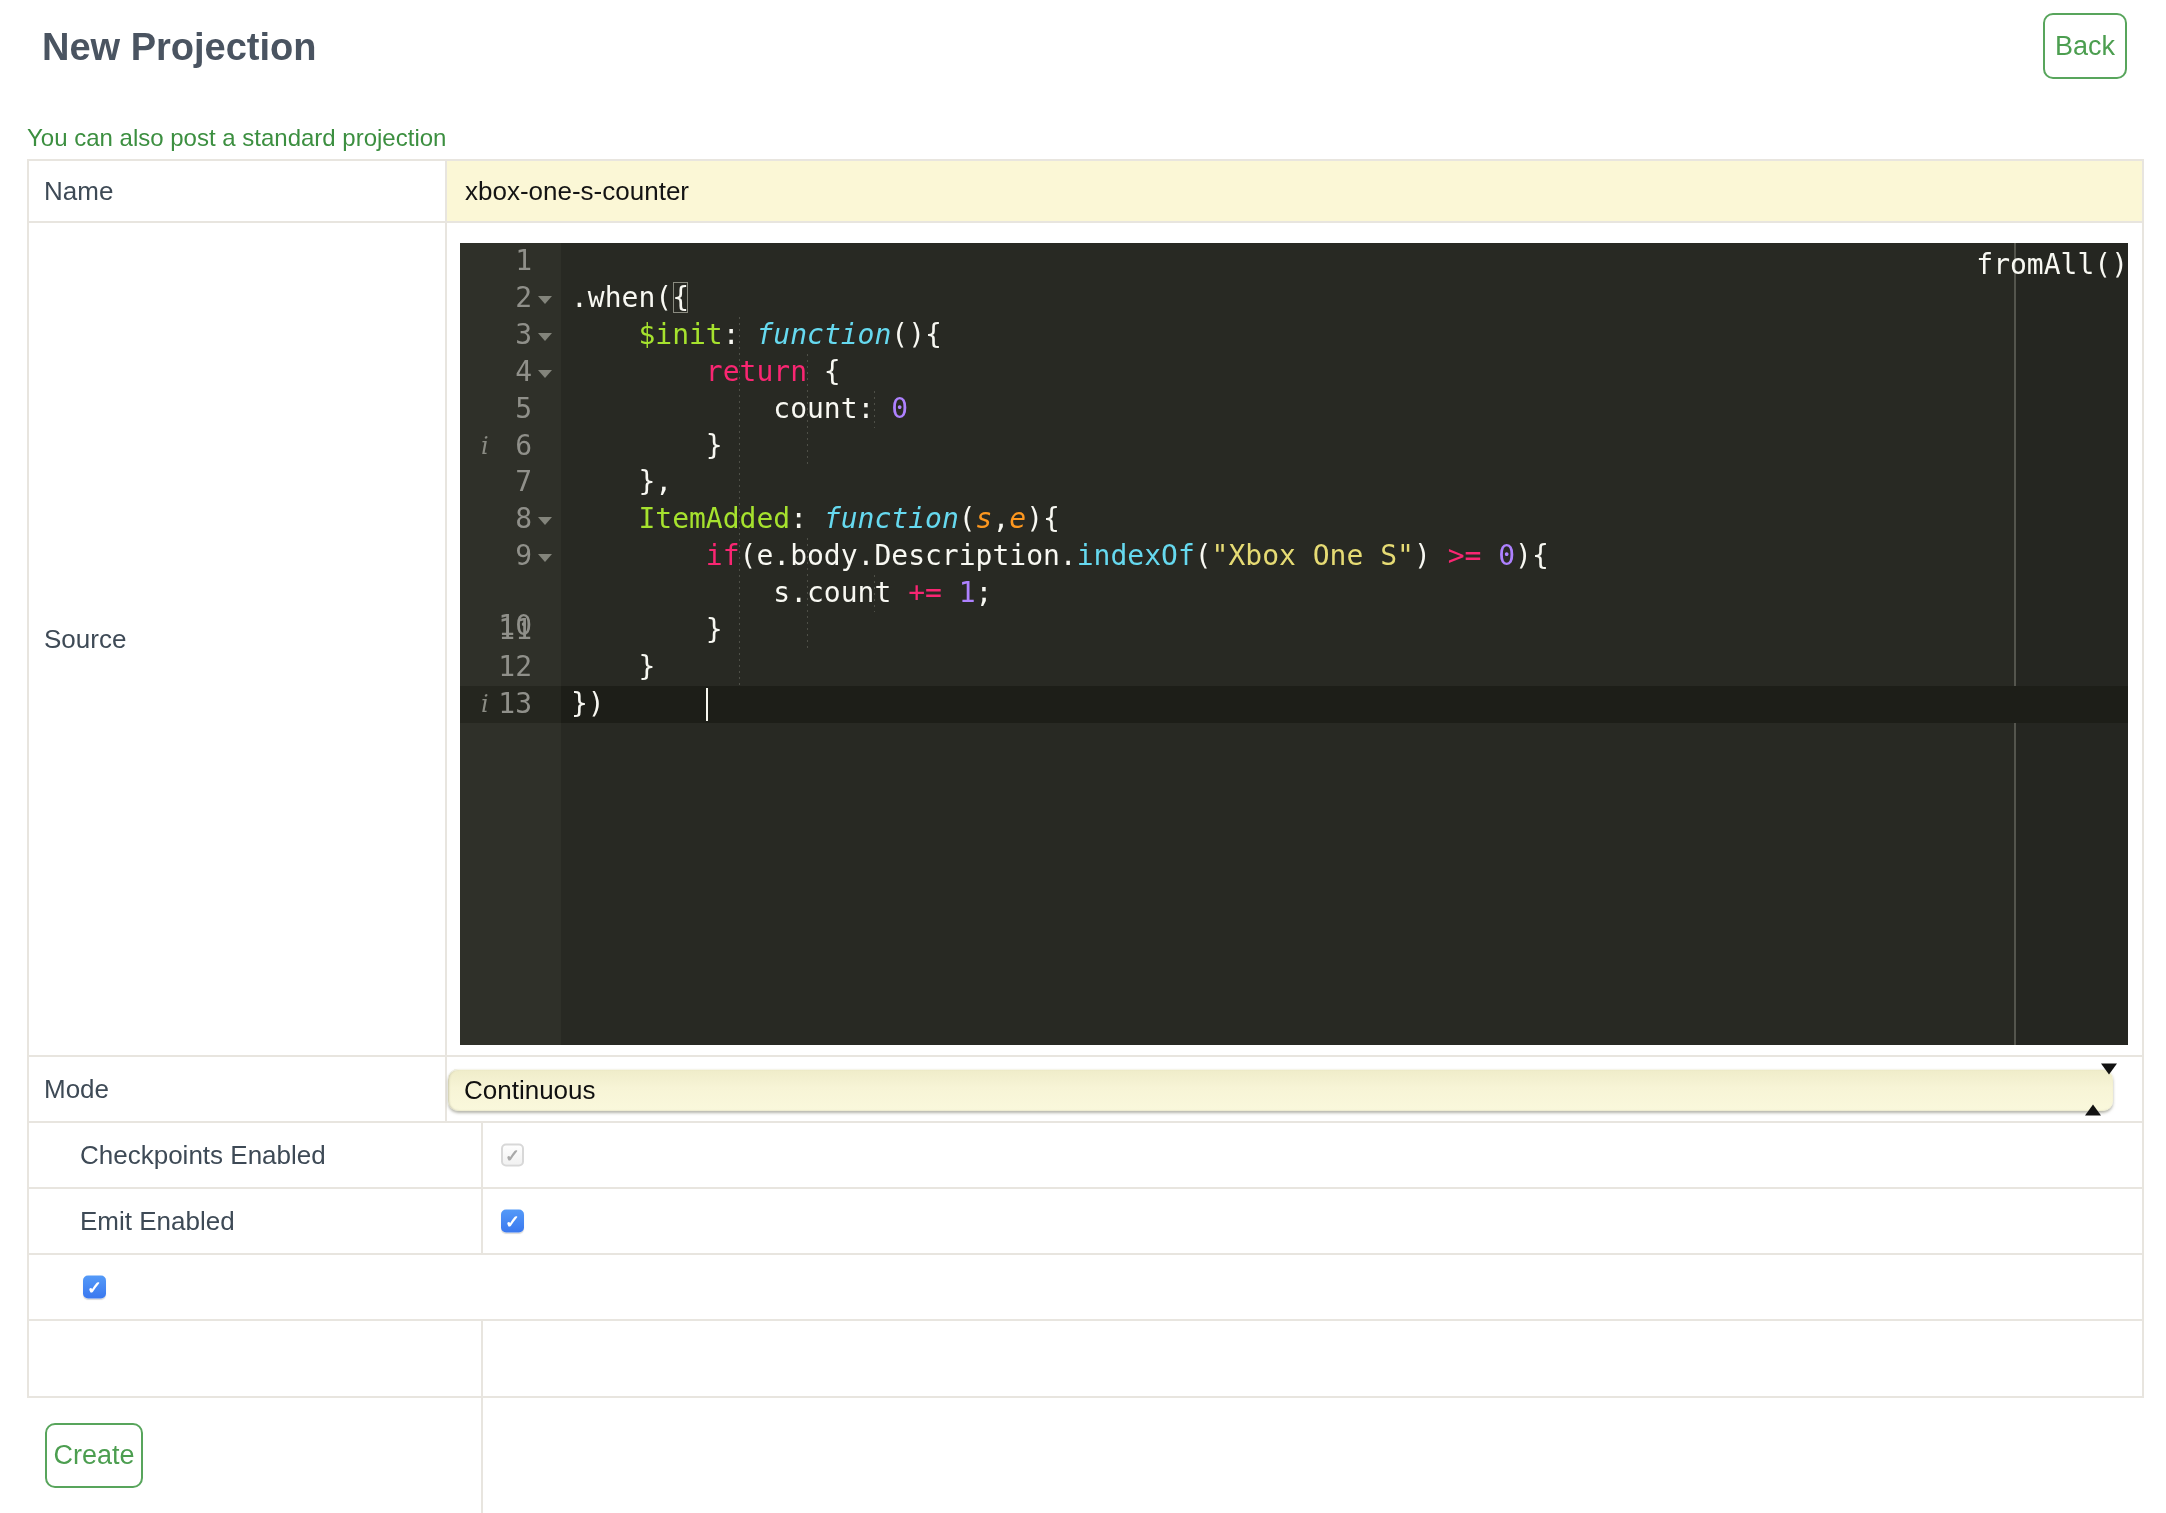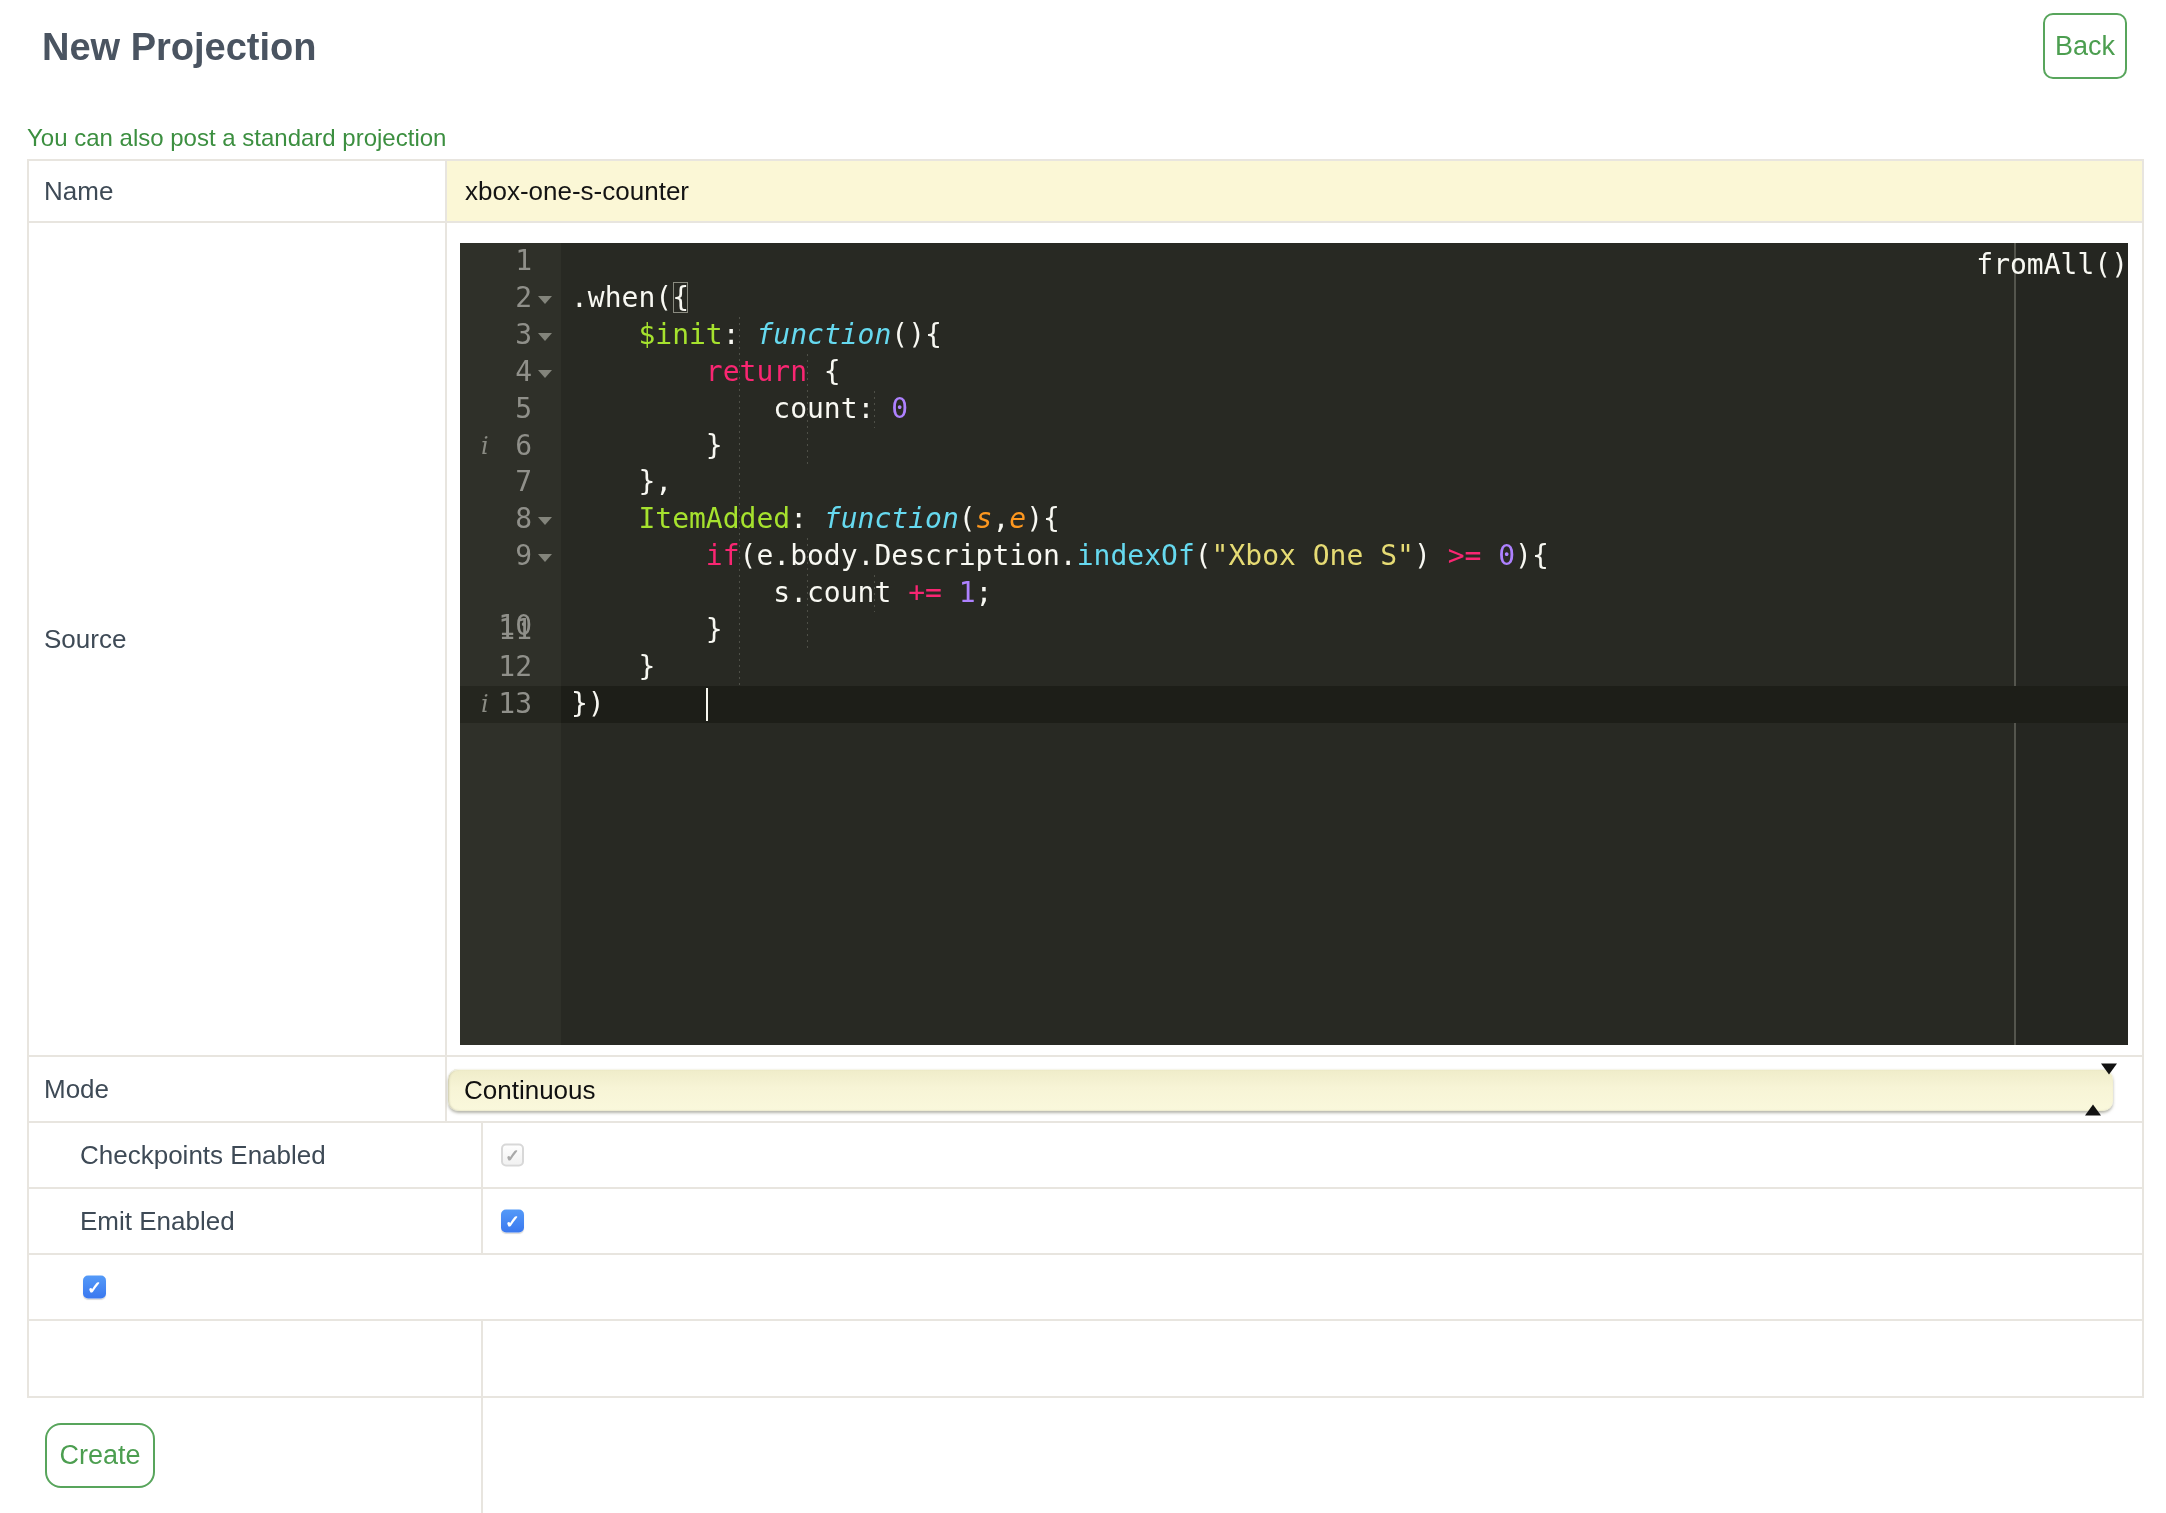--- a/index.html
+++ b/index.html
@@ -75,22 +75,22 @@
 
   
   .cb{position:absolute;left:18px;top:50%;transform:translateY(-50%);width:23px;height:23px;
     border-radius:5px;box-sizing:border-box;display:flex;align-items:center;justify-content:center;
     font-size:18px;font-weight:700;cursor:pointer;}
   .cb.blue{background:linear-gradient(#549af8,#3a78ef);color:#ffffff;box-shadow:0 1px 1px rgba(0,0,0,0.15);}
   .cb.disabled{background:linear-gradient(#fefefe,#f1f1f1);border:2px solid #d8d8d8;color:#a9a9a9;cursor:default;}
   .cb::after{content:"\2713";}
 
   
-  .create-btn{position:absolute;left:45px;top:1423px;width:110px;height:65px;background:#fff;
-    border:2px solid #58a55c;border-radius:16px;color:#4c9e50;font-size:27px;
+  .create-btn{position:absolute;left:45px;top:1423px;width:98px;height:65px;background:#fff;
+    border:2px solid #58a55c;border-radius:10px;color:#4c9e50;font-size:27px;
     display:flex;align-items:center;justify-content:center;cursor:pointer;box-sizing:border-box;}
 </style>
 </head>
 <body>
 
 <div class="title">New Projection</div>
 <button class="back-btn">Back</button>
 <a class="std-link">You can also post a standard projection</a>
 
 <div class="ftable">

